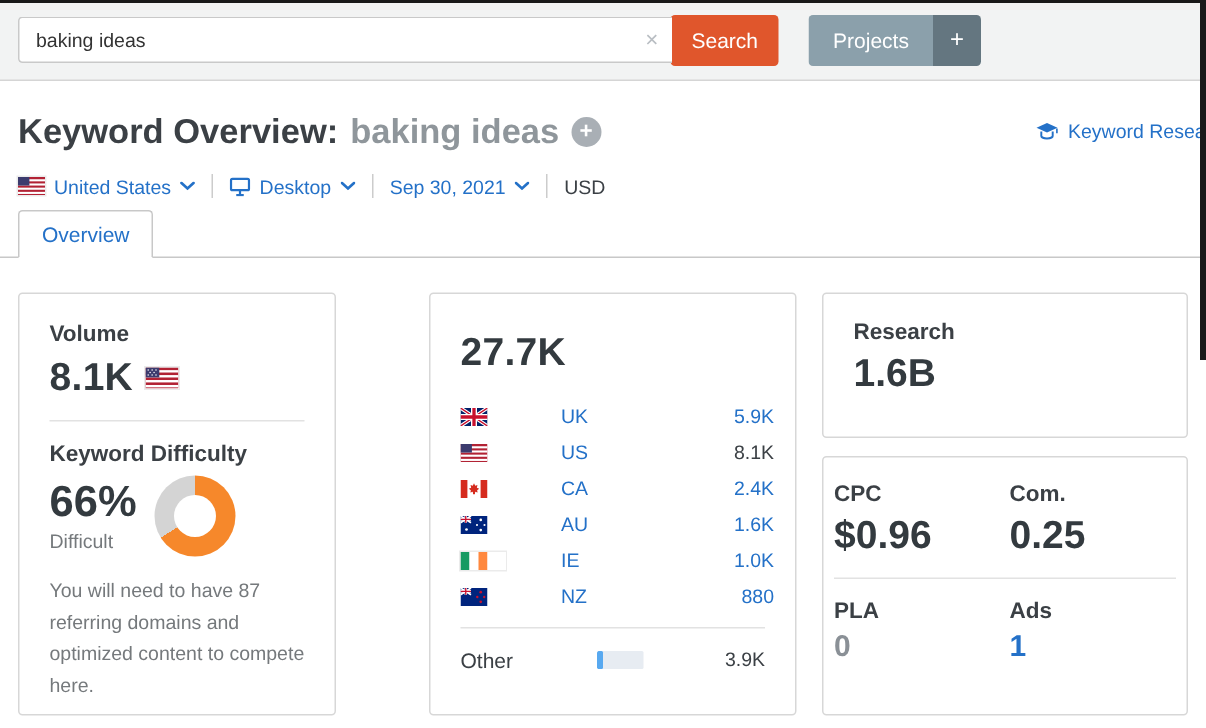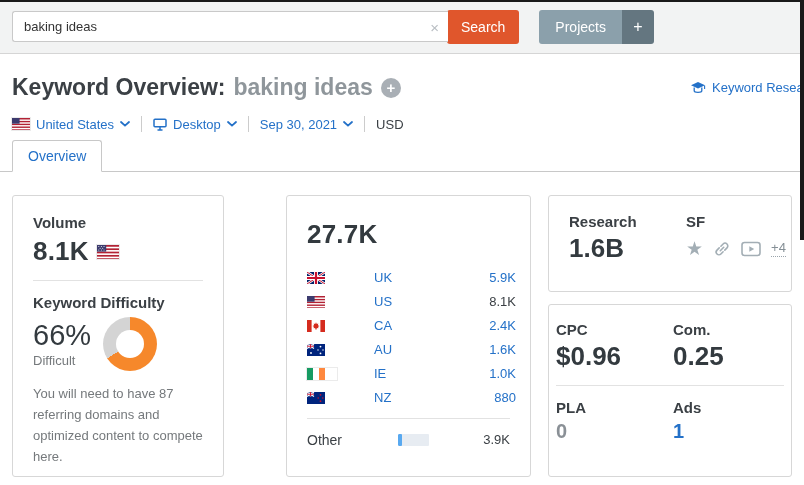--- a/index.html
+++ b/index.html
@@ -101,21 +101,21 @@
   #card-results{left:548px;top:195px;width:244px;height:97px;padding:17px 20px;}
   #card-cpc{left:548px;top:304px;width:244px;height:173px;padding:16px 7px;}
 
   .card-h{font-size:15px;font-weight:700;color:var(--text-dark);}
   .big-num{font-size:26px;font-weight:700;color:#333a3f;letter-spacing:.2px;}
   .hdivider{border:none;border-top:1px solid #e2e2e2;margin:13px 0;}
 
   .vol-line{display:flex;align-items:center;gap:8px;margin-top:5px;}
 
   .kd-row{display:flex;align-items:center;gap:12px;margin-top:6px;}
-  .kd-pct{font-size:29px;font-weight:400;color:#333a3f;line-height:1.05;}
+  .kd-pct{font-size:29px;font-weight:700;color:#333a3f;line-height:1.05;}
   .kd-level{font-size:13px;color:var(--text-gray);margin-top:2px;}
   .donut{width:54px;height:54px;border-radius:50%;position:relative;}
   .donut::after{content:"";position:absolute;inset:13px;background:#fff;border-radius:50%;}
   .kd-note{font-size:13px;color:var(--text-gray);line-height:1.62;margin-top:12px;}
 
   .gv-rows{margin-top:17px;}
   .gv-row{display:flex;align-items:center;height:21px;margin-bottom:3px;gap:37px;}
   .gv-flag{width:30px;flex:0 0 30px;line-height:0;}
   .gv-code{width:24px;flex:0 0 24px;font-size:13px;color:var(--accent-blue);text-decoration:none;}
   .gv-other-label{width:54px;flex:0 0 54px;font-size:14px;color:var(--text-dark);}
@@ -394,40 +394,20 @@
       <span class="gv-val dark">3.9K</span>
     </div>
   </div>
 </section>
 
 <section class="card two-col" id="card-results">
   <div>
     <div class="metric-label">Research</div>
     <div class="metric-big">1.6B</div>
   </div>
-  <div>
-    <div class="metric-label">SF</div>
-    <div class="sf-icons">
-      <span class="sf-star">★</span>
-      <span>
-        <svg width="18" height="18" viewBox="0 0 18 18" fill="none" stroke="#a3aeb5" stroke-width="1.6" stroke-linecap="round">
-          <path d="M7.3 10.7l3.4-3.4"></path>
-          <path d="M6.2 7.9L4 10.1a2.7 2.7 0 0 0 3.9 3.9l2.2-2.2"></path>
-          <path d="M11.8 10.1L14 7.9A2.7 2.7 0 0 0 10.1 4L7.9 6.2"></path>
-        </svg>
-      </span>
-      <span>
-        <svg width="20" height="16" viewBox="0 0 20 16">
-          <rect x="1" y="1.5" width="18" height="13" rx="2.5" fill="none" stroke="#a3aeb5" stroke-width="1.6"></rect>
-          <path d="M8.3 5.2v5.6l4.9-2.8z" fill="#a3aeb5"></path>
-        </svg>
-      </span>
-      <span class="sf-more">+4</span>
-    </div>
-  </div>
 </section>
 
 <section class="card" id="card-cpc">
   <div class="two-col">
     <div>
       <div class="metric-label">CPC</div>
       <div class="metric-big">$0.96</div>
     </div>
     <div>
       <div class="metric-label">Com.</div>

